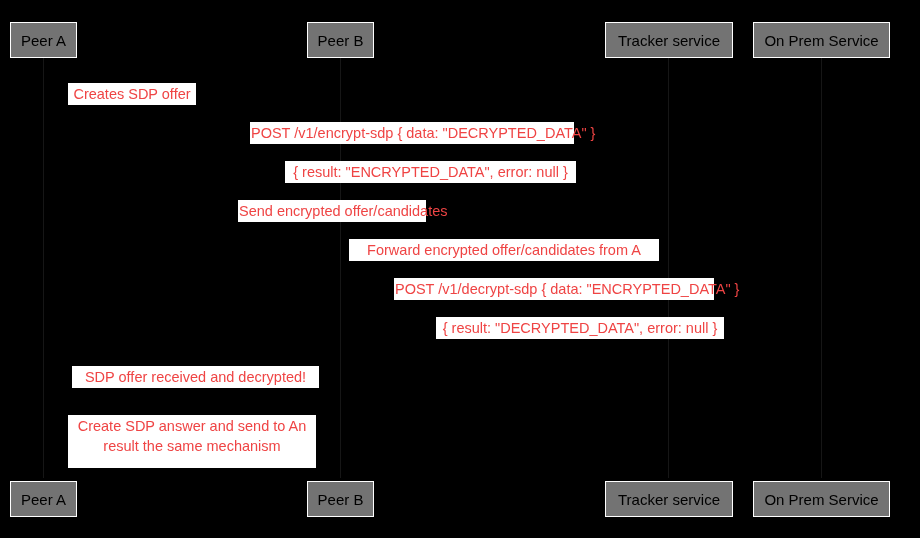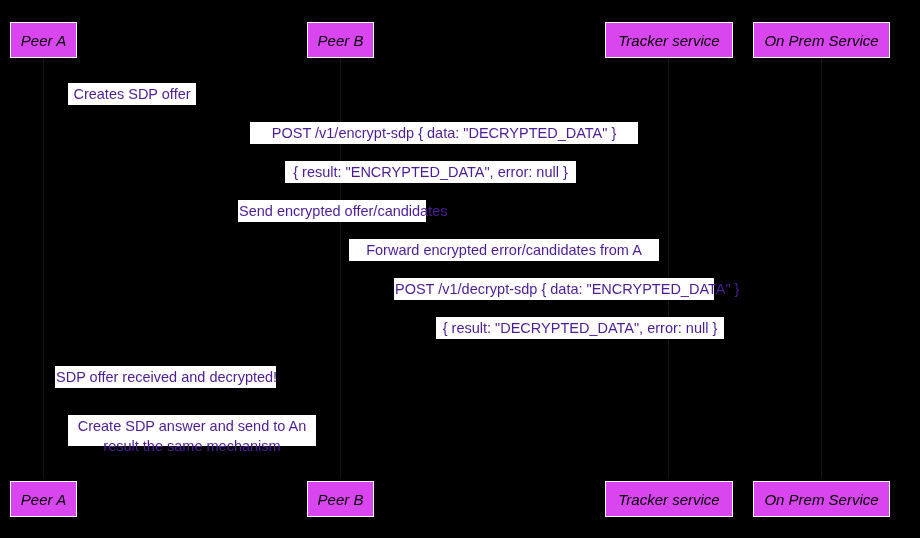--- a/index.html
+++ b/index.html
@@ -11,46 +11,45 @@
     position: relative;
     width: 920px;
     height: 538px;
     background: #000000;
     overflow: hidden;
     font-family: "Liberation Sans", sans-serif;
   }
   
   .actor-box {
     position: absolute;
-    background: #d946ef;
+    background: #737373;
     color: #000000;
     border: 1px solid #ffffff;
     box-sizing: border-box;
     display: flex;
     align-items: center;
     justify-content: center;
     font-size: 15px;
     line-height: 1;
     white-space: nowrap;
     height: 36px;
-    font-style: italic;
   }
   
   .lifeline {
     position: absolute;
     width: 1px;
     background: #161616;
     top: 58px;
     height: 420px;
   }
   
   .msg-label {
     position: absolute;
     background: #ffffff;
-    color: #4c1d95;
+    color: #ef4444;
     font-size: 14.5px;
     line-height: 20px;
     white-space: nowrap;
     padding: 1px 1px;
     box-sizing: border-box;
     text-align: center;
   }
   .msg-label.two-line {
     white-space: normal;
     line-height: 20px;
@@ -67,35 +66,35 @@
   <div class="lifeline" style="left:668px"></div>
   <div class="lifeline" style="left:821px"></div>
 
   <div class="actor-box" style="left:10px;top:22px;width:67px">Peer A</div>
   <div class="actor-box" style="left:307px;top:22px;width:67px">Peer B</div>
   <div class="actor-box" style="left:605px;top:22px;width:128px">Tracker service</div>
   <div class="actor-box" style="left:753px;top:22px;width:137px">On Prem Service</div>
 
   <div class="msg-label" style="left:68px;top:83px;width:128px">Creates SDP offer</div>
 
-  <div class="msg-label" style="left:250px;top:122px;width:388px">POST /v1/encrypt-sdp { data: "DECRYPTED_DATA" }</div>
+  <div class="msg-label" style="left:250px;top:122px;width:324px">POST /v1/encrypt-sdp { data: "DECRYPTED_DATA" }</div>
 
   <div class="msg-label" style="left:285px;top:161px;width:291px">{ result: "ENCRYPTED_DATA", error: null }</div>
 
   <div class="msg-label" style="left:238px;top:200px;width:188px">Send encrypted offer/candidates</div>
 
-  <div class="msg-label" style="left:349px;top:239px;width:310px">Forward encrypted error/candidates from A</div>
+  <div class="msg-label" style="left:349px;top:239px;width:310px">Forward encrypted offer/candidates from A</div>
 
   <div class="msg-label" style="left:394px;top:278px;width:320px">POST /v1/decrypt-sdp { data: "ENCRYPTED_DATA" }</div>
 
   <div class="msg-label" style="left:436px;top:317px;width:288px">{ result: "DECRYPTED_DATA", error: null }</div>
 
-  <div class="msg-label" style="left:55px;top:366px;width:221px">SDP offer received and decrypted!</div>
+  <div class="msg-label" style="left:72px;top:366px;width:247px">SDP offer received and decrypted!</div>
 
-  <div class="msg-label two-line" style="left:68px;top:415px;width:248px;height:31px">
+  <div class="msg-label two-line" style="left:68px;top:415px;width:248px;height:53px">
     <div>Create SDP answer and send to An</div>
     <div>result the same mechanism</div>
   </div>
 
   <div class="actor-box" style="left:10px;top:481px;width:67px">Peer A</div>
   <div class="actor-box" style="left:307px;top:481px;width:67px">Peer B</div>
   <div class="actor-box" style="left:605px;top:481px;width:128px">Tracker service</div>
   <div class="actor-box" style="left:753px;top:481px;width:137px">On Prem Service</div>
 
 </div>

